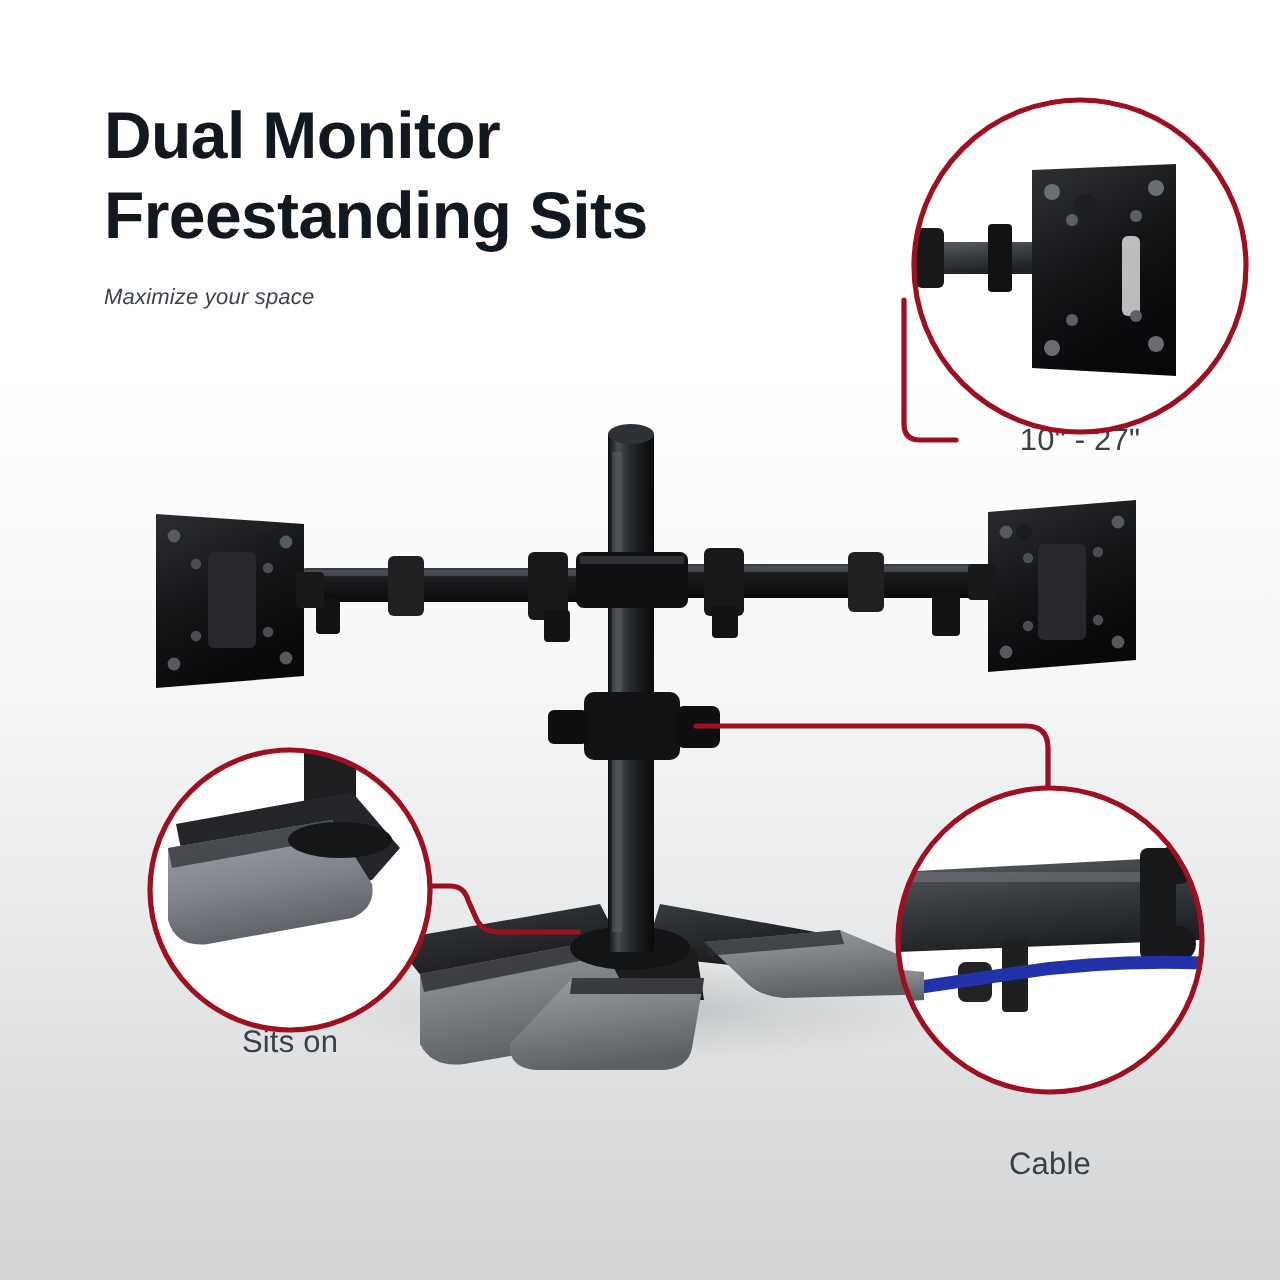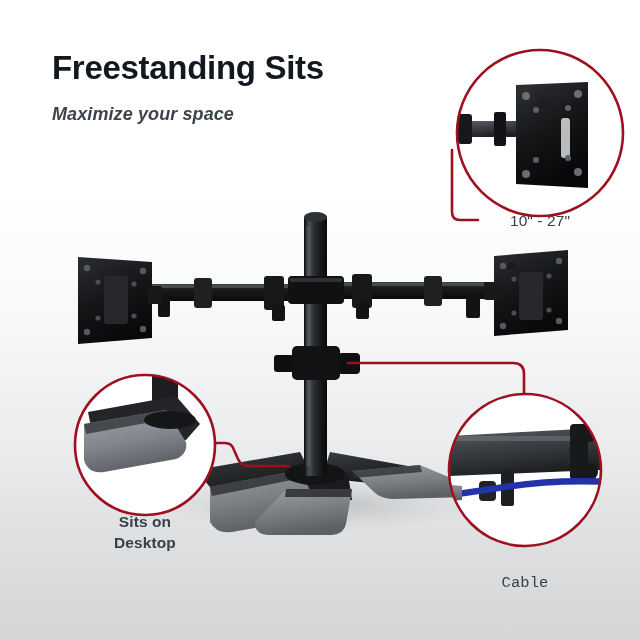--- a/index.html
+++ b/index.html
@@ -38,59 +38,60 @@
   .title-line {
     font-size: 33px;
     font-weight: 700;
     line-height: 1.20;
     color: #121820;
     letter-spacing: -0.3px;
     white-space: nowrap;
   }
   #subtitle {
     margin-top: 16px;
-    font-size: 18px;
+    font-size: 11px;
     font-style: italic;
-    font-weight: 700;
+    font-weight: 400;
     color: #3c434b;
     letter-spacing: 0.1px;
   }
 
   
   .callout-label {
     position: absolute;
     text-align: center;
     font-size: 15.5px;
     line-height: 1.33;
     color: #3a4048;
     letter-spacing: 0.1px;
     white-space: nowrap;
   }
   #vesa-label   { left: 440px; top: 190px; width: 200px; }
-  #desktop-label{ left: 45px;  top: 512px; width: 200px; font-weight: bold; }
-  #cable-label  { left: 425px; top: 573px; width: 200px; font-family: Liberation Mono, monospace; }
+  #desktop-label{ left: 45px;  top: 512px; width: 200px; }
+  #cable-label  { left: 425px; top: 573px; width: 200px; }
 
   
   svg.layer {
     position: absolute;
     left: 0;
     top: 0;
     width: 640px;
     height: 640px;
     overflow: visible;
   }
   #art-layer     { z-index: 2; }
   #callout-layer { z-index: 4; }
 </style>
 </head>
 <body>
 
 <div id="stage">
 
   <div id="headings">
+    <div class="title-line">Dual Monitor</div>
     <div class="title-line">Freestanding Sits</div>
     <div id="subtitle">Maximize your space</div>
   </div>
 
   <svg class="layer" id="art-layer" viewBox="0 0 640 640">
     <defs>
       <linearGradient id="poleGrad" x1="0" y1="0" x2="1" y2="0">
         <stop offset="0%" stop-color="#0d0d0e"></stop>
         <stop offset="22%" stop-color="#4a4d51"></stop>
         <stop offset="45%" stop-color="#2a2c2f"></stop>
@@ -317,20 +318,19 @@
     </g>
   </svg>
 
   <div class="callout-label" id="vesa-label">
     <div>VESA</div>
     <div>10" - 27"</div>
   </div>
 
   <div class="callout-label" id="desktop-label">
     <div>Sits on</div>
-    <div>Desktop</div>
   </div>
 
   <div class="callout-label" id="cable-label">
     <div>Cable</div>
   </div>
 
 </div>
 
 </body></html>

